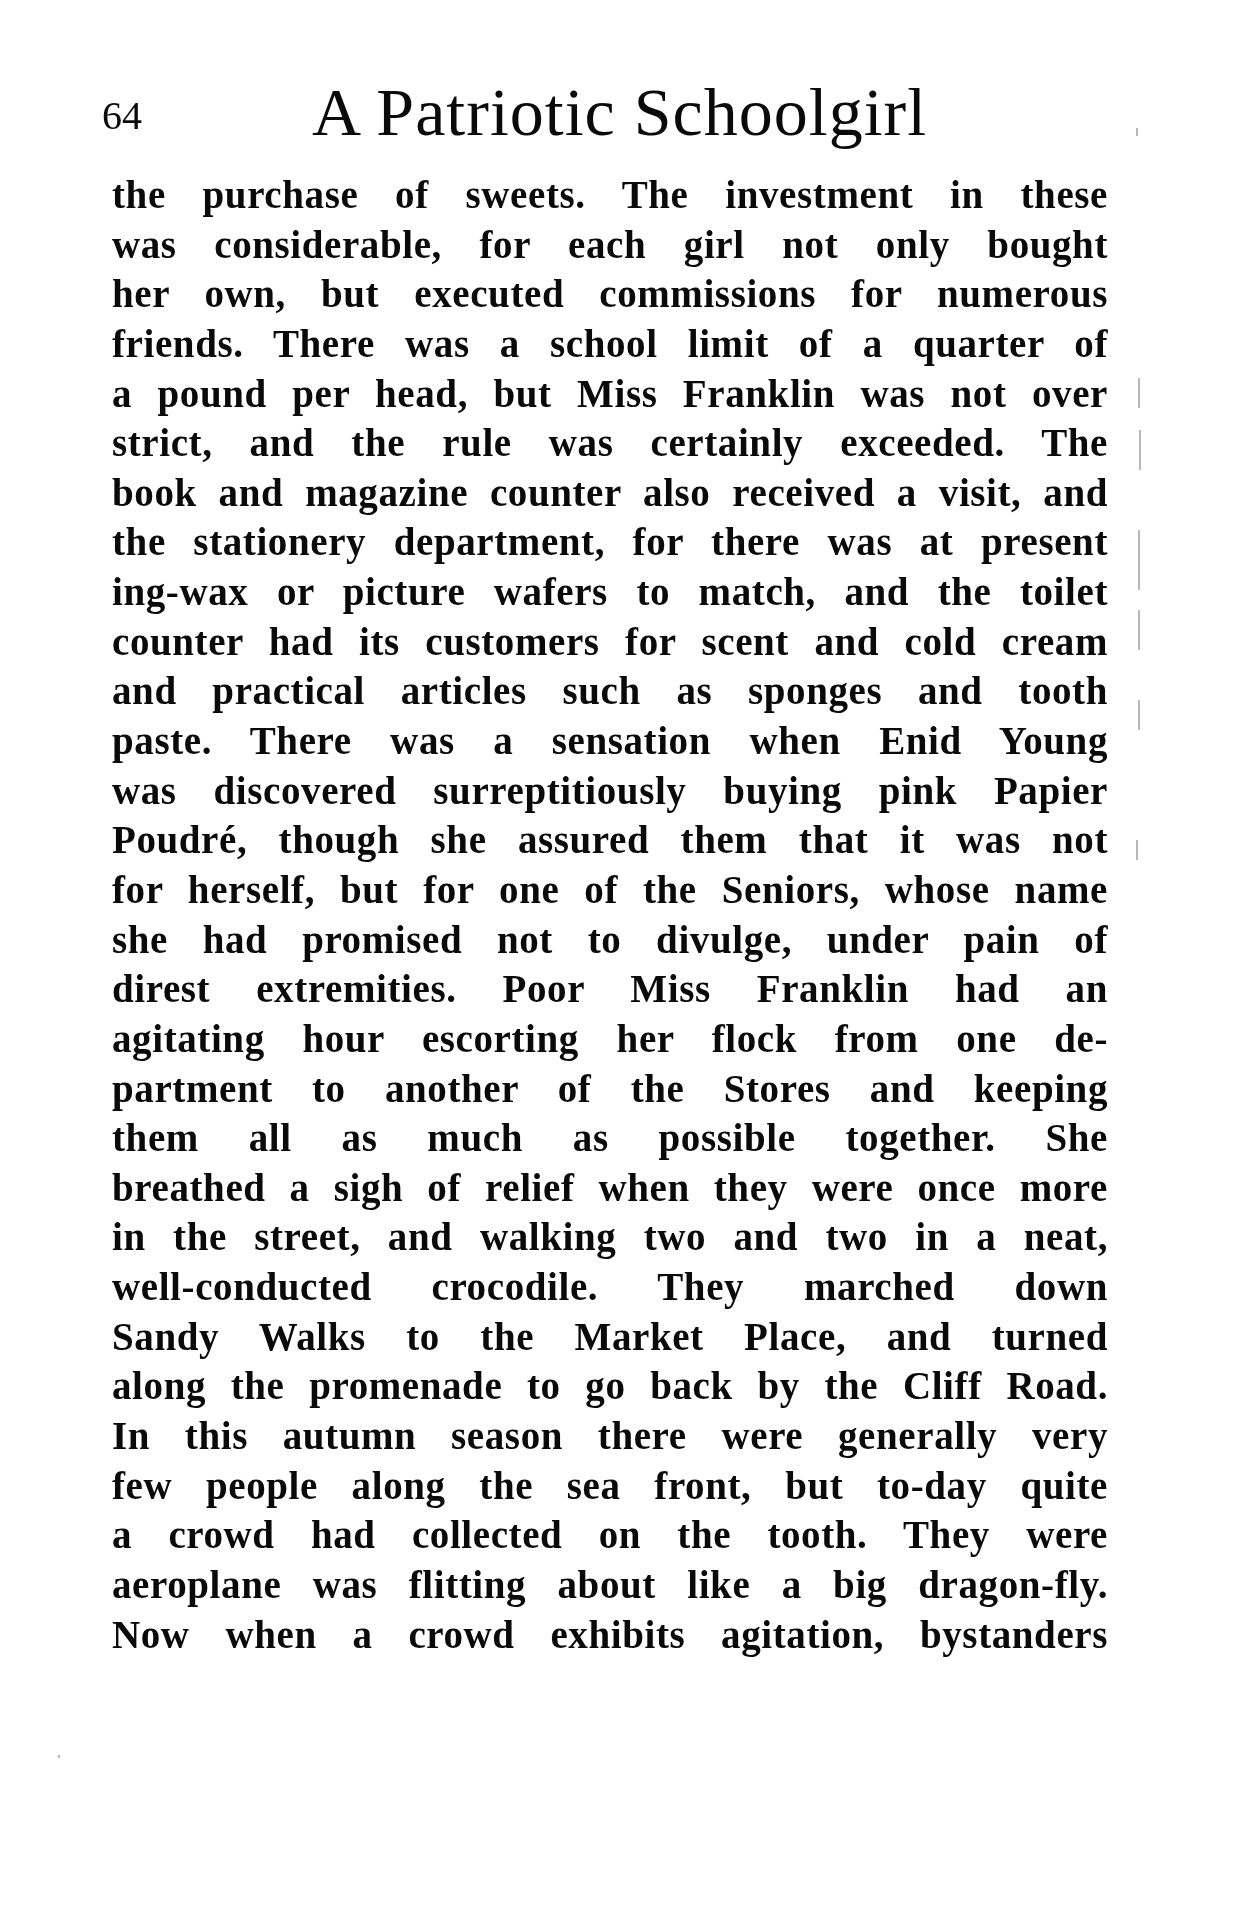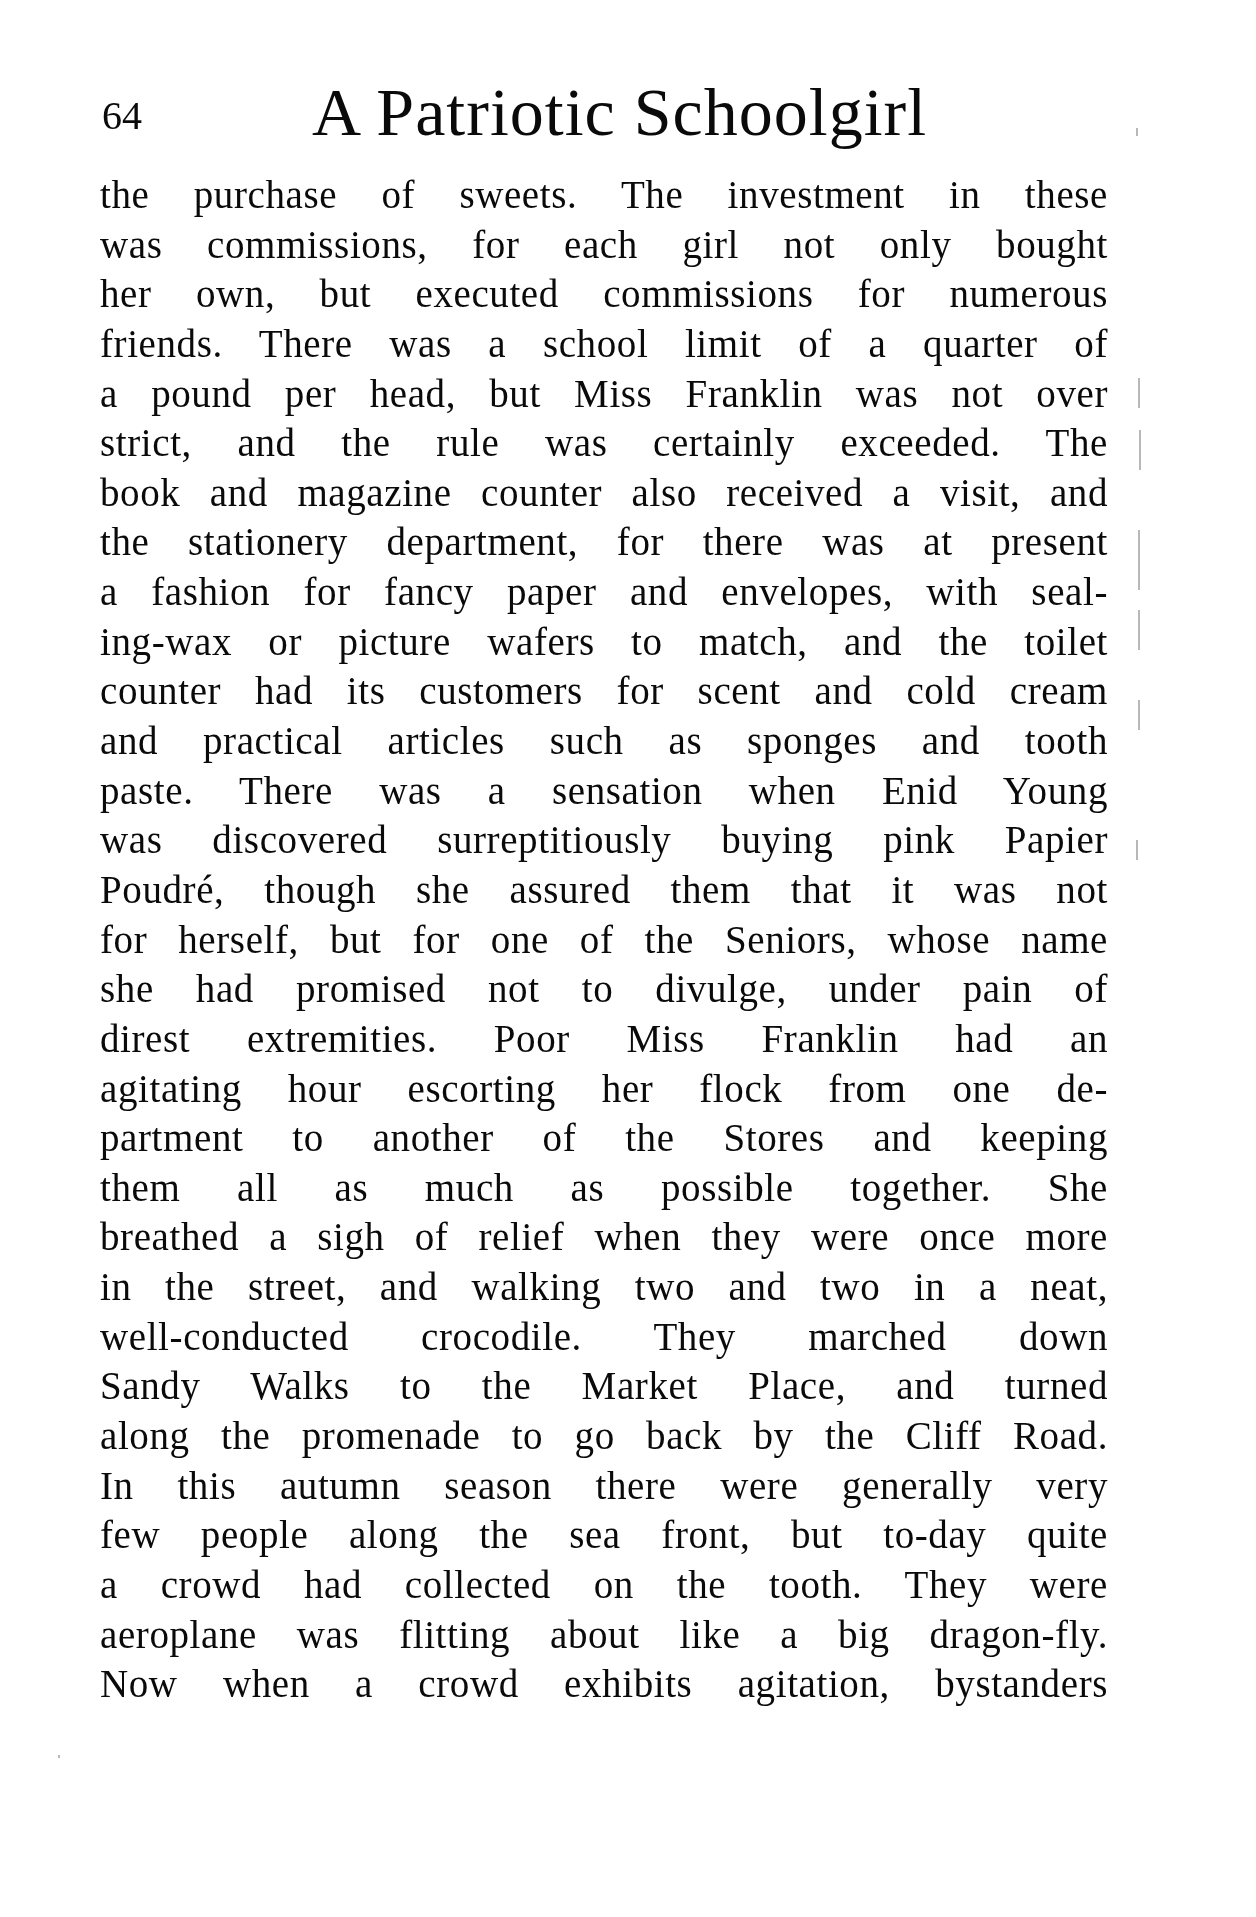--- a/index.html
+++ b/index.html
@@ -49,27 +49,28 @@
     position: absolute;
     left: 100px;
     top: 170px;
     width: 1008px;
   }
   .line {
     display: block;
     height: 49.65px;
     line-height: 49.65px;
     font-size: 39px;
-    font-weight: normal;
+    font-weight: bold;
     text-align: justify;
     text-align-last: justify;
     white-space: nowrap;
     overflow: visible;
     letter-spacing: 0.6px;
     word-spacing: 2px;
+    margin-left: 12px;
   }
   .line .inner {
     display: block;
     white-space: normal;
     text-align: justify;
     text-align-last: justify;
   }
   .speck {
     position: absolute;
     width: 2px;
@@ -85,42 +86,39 @@
   <div class="running-head">
     <span class="page-number">64</span>
     <span class="running-title">A Patriotic Schoolgirl</span>
   </div>
 
   <div class="body-text" id="body-text">
       <div class="line">
         <span class="inner" style="white-space: normal; display: block;">the purchase of sweets.  The investment in these</span>
       </div>
       <div class="line">
-        <span class="inner" style="white-space: normal; display: block;">was commissions, for each girl not only bought</span>
+        <span class="inner" style="white-space: normal; display: block;">was considerable, for each girl not only bought</span>
       </div>
       <div class="line">
         <span class="inner" style="white-space: normal; display: block;">her own, but executed commissions for numerous</span>
       </div>
       <div class="line">
         <span class="inner" style="white-space: normal; display: block;">friends.  There was a school limit of a quarter of</span>
       </div>
       <div class="line">
         <span class="inner" style="white-space: normal; display: block;">a pound per head, but Miss Franklin was not over</span>
       </div>
       <div class="line">
         <span class="inner" style="white-space: normal; display: block;">strict, and the rule was certainly exceeded.  The</span>
       </div>
       <div class="line">
         <span class="inner" style="white-space: normal; display: block;">book and magazine counter also received a visit, and</span>
       </div>
       <div class="line">
         <span class="inner" style="white-space: normal; display: block;">the stationery department, for there was at present</span>
-      </div>
-      <div class="line">
-        <span class="inner" style="white-space: normal; display: block;">a fashion for fancy paper and envelopes, with seal-</span>
       </div>
       <div class="line">
         <span class="inner" style="white-space: normal; display: block;">ing-wax or picture wafers to match, and the toilet</span>
       </div>
       <div class="line">
         <span class="inner" style="white-space: normal; display: block;">counter had its customers for scent and cold cream</span>
       </div>
       <div class="line">
         <span class="inner" style="white-space: normal; display: block;">and practical articles such as sponges and tooth</span>
       </div>

